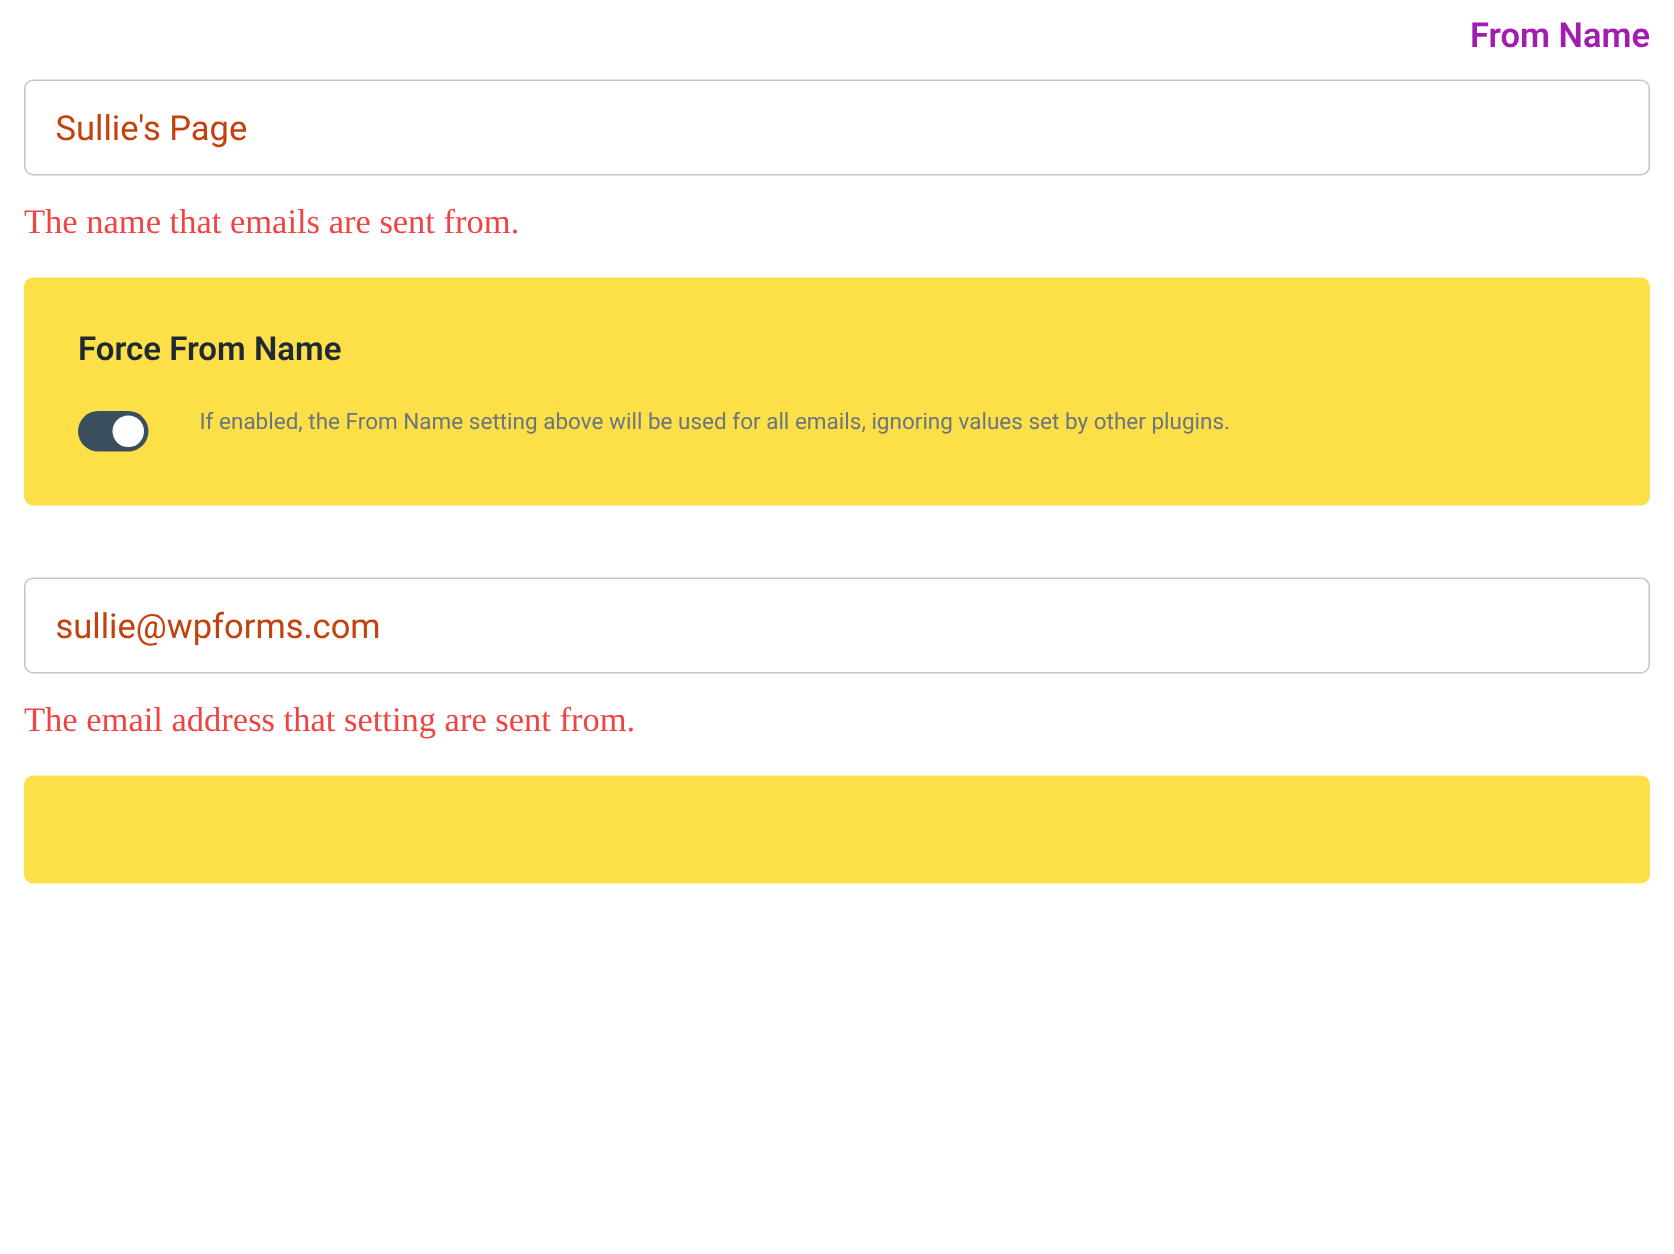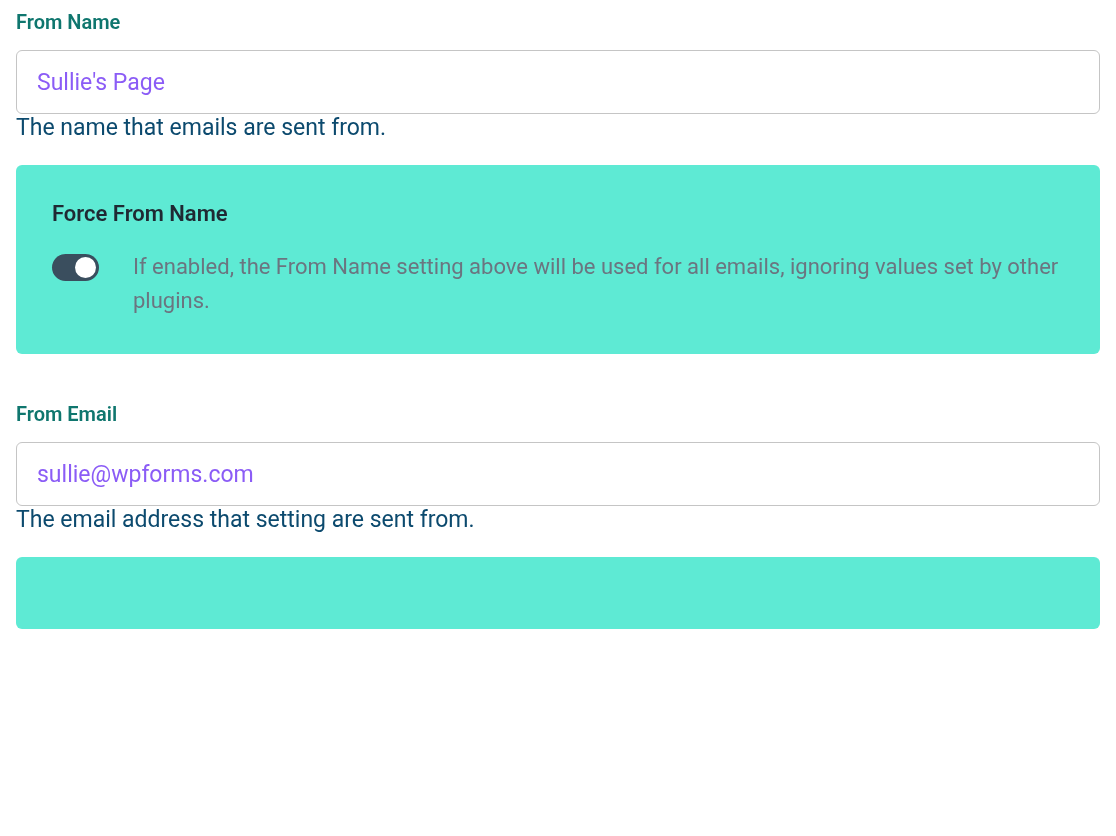--- a/index.html
+++ b/index.html
@@ -11,44 +11,47 @@
       font-family: -apple-system, BlinkMacSystemFont, "Segoe UI", Roboto, Helvetica, Arial, sans-serif;
       background: #ffffff;
       width: 1116px;
       padding: 10px 16px;
       color: #1f2933;
     }
     .section {
       margin-bottom: 48px;
     }
     .section-label {
-      font-size: 20px;
+      font-size: 23px;
       font-weight: 600;
-      color: #0f766e;
+      color: #a21caf;
       margin-bottom: 16px;
+      text-align: right;
     }
     .text-input {
       width: 100%;
       height: 64px;
       padding: 0 20px;
       font-size: 23px;
-      color: #8b5cf6;
+      color: #c2410c;
       border: 1px solid #c5c5c5;
       border-radius: 6px;
       background: #ffffff;
       outline: none;
       font-family: inherit;
     }
     .help-text {
+      margin-top: 18px;
       font-size: 23px;
-      color: #0c4a6e;
+      color: #ef4444;
+      font-family: Liberation Serif, serif;
     }
     .sub-panel {
       margin-top: 24px;
-      background: #5eead4;
+      background: #fde047;
       border-radius: 6px;
       padding: 36px 36px;
     }
     .sub-panel-title {
       font-size: 22px;
       font-weight: 600;
       color: #1f2933;
       margin-bottom: 24px;
     }
     .toggle-row {
@@ -69,21 +72,21 @@
     .toggle-knob {
       position: absolute;
       top: 3px;
       right: 3px;
       width: 21px;
       height: 21px;
       border-radius: 50%;
       background: #ffffff;
     }
     .toggle-desc {
-      font-size: 22px;
+      font-size: 15px;
       line-height: 1.55;
       color: #6b7580;
     }
   </style>
 </head>
 <body>
 
 <div class="section">
   <div class="section-label">From Name</div>
   <input type="text" class="text-input" value="Sullie's Page" style="">
@@ -94,19 +97,18 @@
     <div class="toggle-row">
       <div class="toggle">
         <div class="toggle-knob"></div>
       </div>
       <div class="toggle-desc">If enabled, the From Name setting above will be used for all emails, ignoring values set by other plugins.</div>
     </div>
   </div>
 </div>
 
 <div class="section" style="margin-bottom:0;">
-  <div class="section-label">From Email</div>
   <input type="text" class="text-input" value="sullie@wpforms.com" style="">
   <div class="help-text">The email address that setting are sent from.</div>
 
   <div class="sub-panel">
   </div>
 </div>
 
 </body></html>

